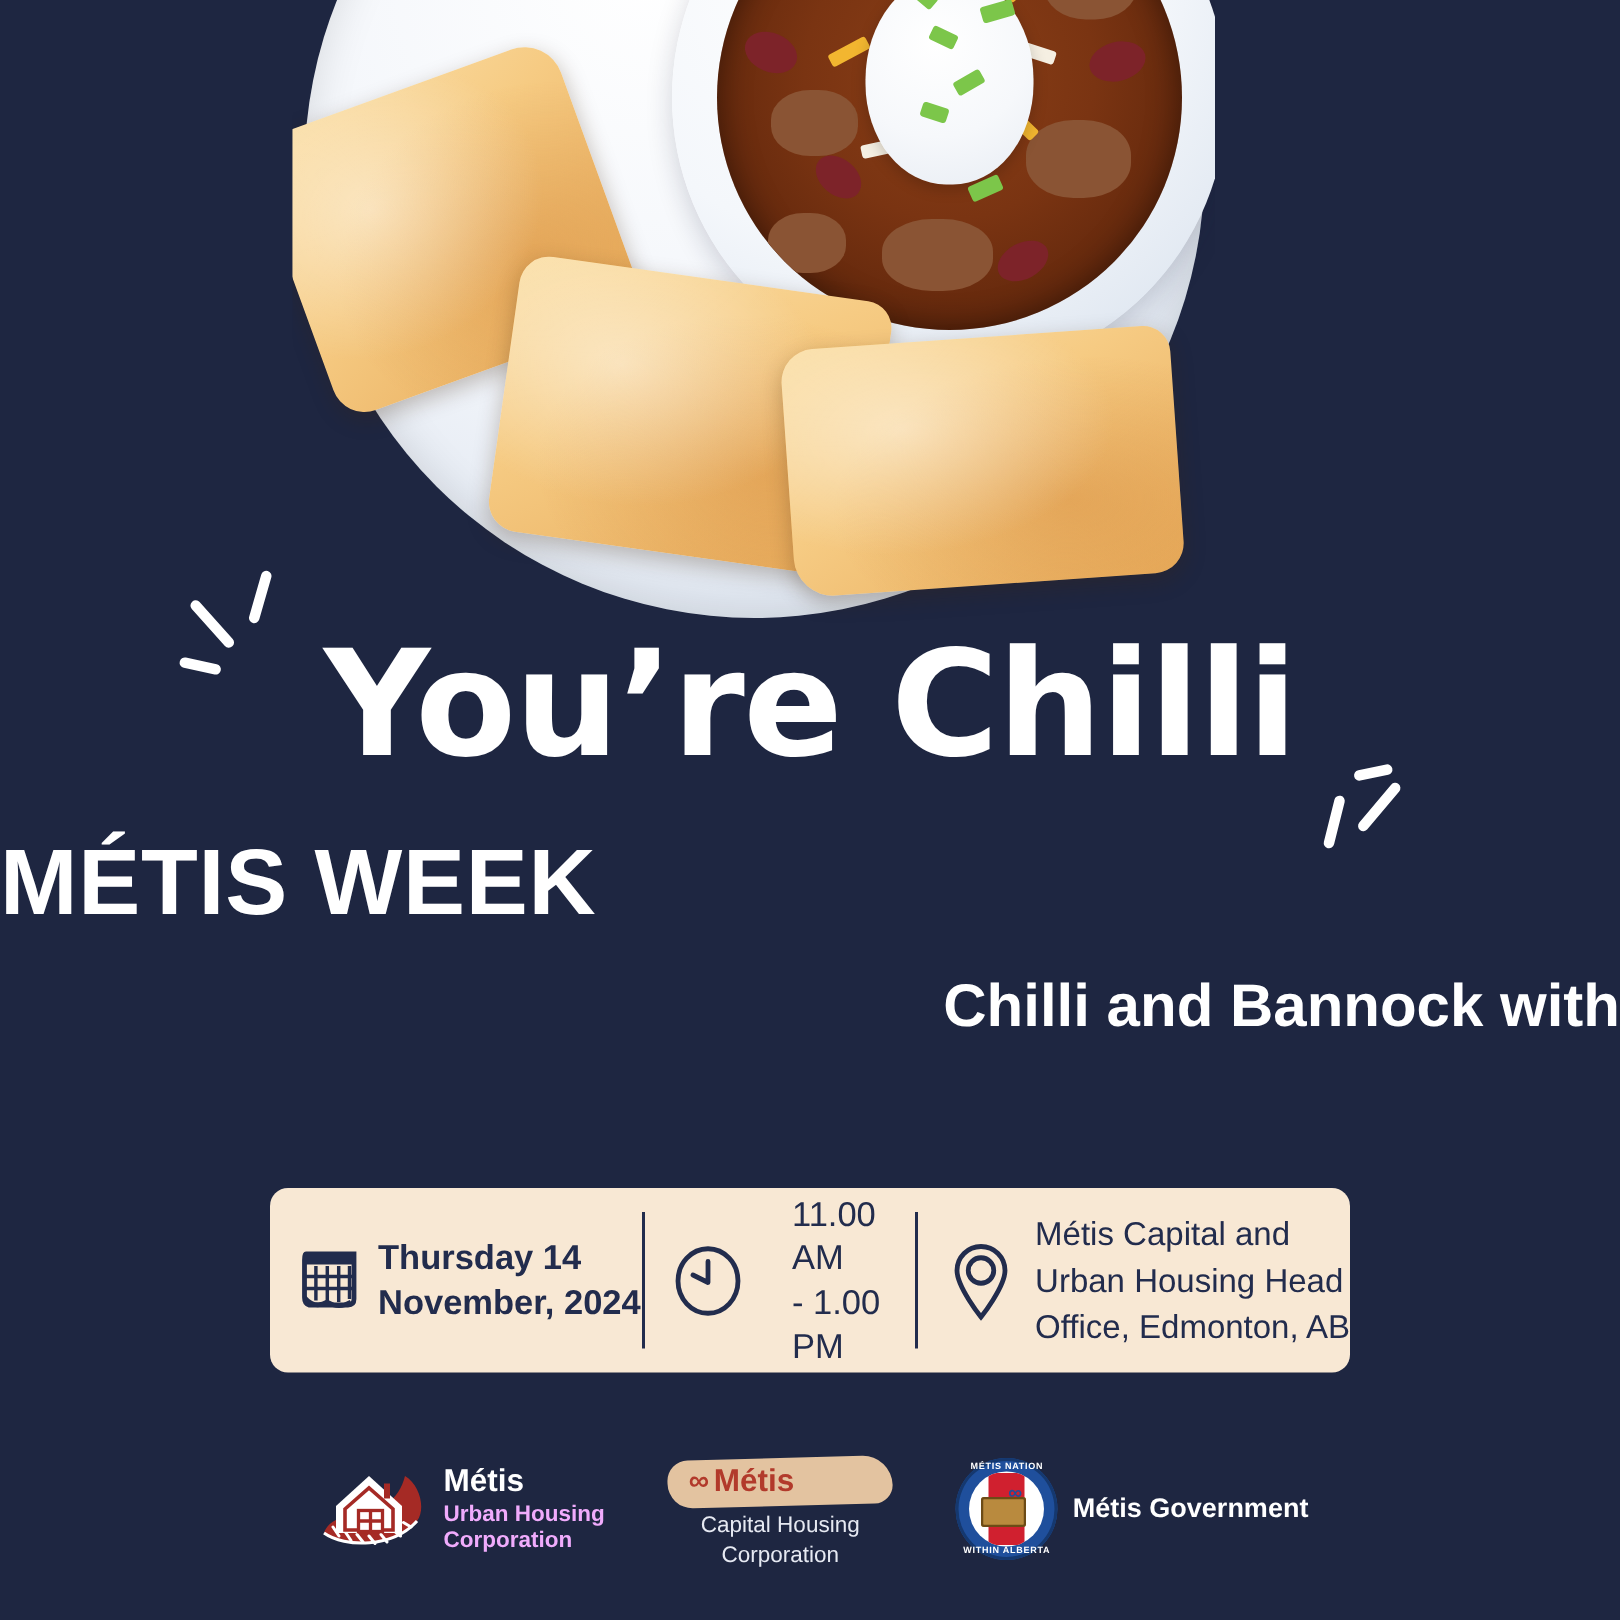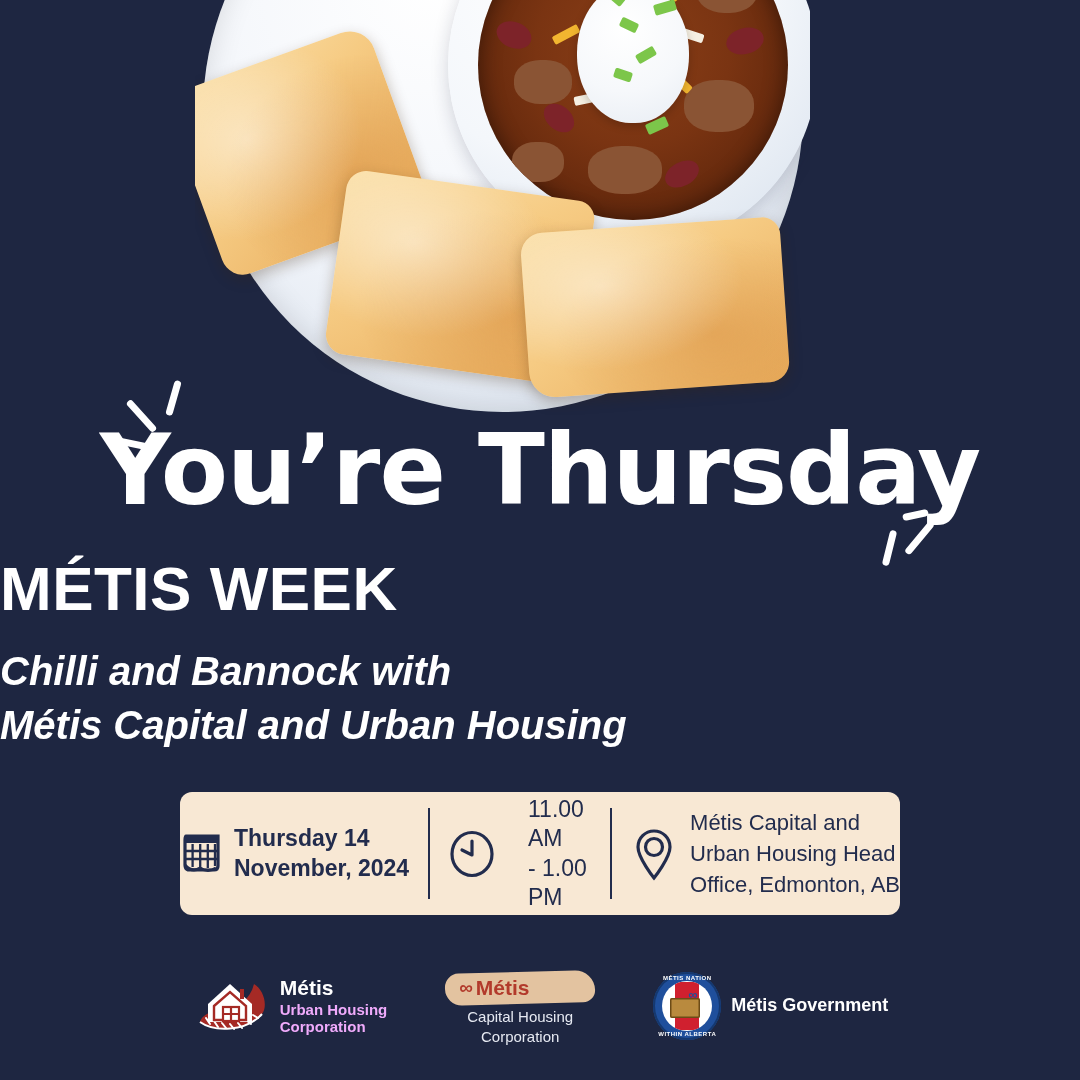--- a/index.html
+++ b/index.html
@@ -91,26 +91,25 @@
   #event-name {
     position:absolute; left:0; right:0; top:556px;
     font-weight:bold;
     font-size:62px;
     line-height:1.05;
     color:#ffffff;
     letter-spacing:0.5px;
   }
   #subtitle {
     position:absolute; left:0; right:0; top:645px;
-    text-align:left;
+    text-align:right;
     font-weight:bold;
     font-size:40px;
     line-height:1.34;
     color:#ffffff;
-    font-style:italic;
   }
 
   
   #details-card {
     position:absolute;
     left:180px; top:792px;
     width:720px; height:123px;
     background:#f8e8d4;
     border-radius:12px;
     display:flex;
@@ -118,34 +117,34 @@
   }
   .detail-block { display:flex; align-items:center; padding:0 0 0 0; }
   .detail-block .icon { flex:0 0 auto; display:flex; align-items:center; justify-content:center; }
   .detail-text {
     color:#222c4d;
     font-size:22px;
     font-weight:bold;
     line-height:1.28;
     white-space:pre-line;
   }
-  #block-date { width:248px; }
+  #block-date { width:248px; padding-left:18px; }
   #block-date .detail-text { margin-left:12px; font-size:23px; }
   #block-time { width:180px; padding-left:18px;gap:18px; }
   #block-time .detail-text { margin-left:14px; font-size:23px; font-weight:normal; }
   #block-loc { flex:1; padding-left:18px;justify-content:flex-end; }
   #block-loc .detail-text { margin-left:14px; font-size:22px; font-weight:normal; line-height:1.42; }
   .vsep { width:2px; background:#222c4d; margin:16px 0; flex:0 0 2px; }
 
   
   #logo-row {
     position:absolute; left:0; right:0; top:958px;
     height:96px;
     display:flex; align-items:center; justify-content:center;
-    gap:58px;
+    gap:42px;
   }
   .logo { display:flex; align-items:center; gap:10px; }
 
   .muhc-mark { position:relative; width:78px; height:72px; flex:0 0 78px; }
   .muhc-text { color:#ffffff; line-height:1.18; }
   .muhc-text .l1 { font-size:21px; font-weight:bold; }
   .muhc-text .l2, .muhc-text .l3 { font-size:15px; font-weight:bold; color:#f0abfc; }
 
   .mchc-wrap { position:relative; width:150px; height:76px; }
   .brush {
@@ -246,25 +245,24 @@
   <span class="spark-line" style="left:42px; top:0px;  width:7px;  height:36px; transform:rotate(16deg);"></span>
   <span class="spark-line" style="left:10px; top:16px; width:7px;  height:40px; transform:rotate(-42deg);"></span>
   <span class="spark-line" style="left:2px;  top:50px; width:7px;  height:28px; transform:rotate(-78deg);"></span>
 </div>
 <div class="sparkle" style="left:886px; top:500px; width:70px; height:62px;">
   <span class="spark-line" style="left:26px; top:2px;  width:7px; height:26px; transform:rotate(78deg);"></span>
   <span class="spark-line" style="left:30px; top:18px; width:7px; height:40px; transform:rotate(40deg);"></span>
   <span class="spark-line" style="left:0px;  top:30px; width:7px; height:36px; transform:rotate(14deg);"></span>
 </div>
 
-<h1 id="headline">You’re Thursday</h1>
+<h1 id="headline">You’re Chilli</h1>
 <h2 id="event-name">MÉTIS WEEK</h2>
 <div id="subtitle">
   <div>Chilli and Bannock with</div>
-  <div>Métis Capital and Urban Housing</div>
 </div>
 
 <div id="details-card">
 
   <div class="detail-block" id="block-date">
     <span class="icon">
       <svg width="42" height="44" viewBox="0 0 42 44" fill="none">
         <path d="M6 4 H38 V34 Q38 38 34 38 H8 Q5 37 5 33 V8 Q5 4 6 4 Z" stroke="#222c4d" stroke-width="3.2" fill="none"></path>
         <rect x="5" y="4" width="33" height="7" fill="#222c4d"></rect>
         <path d="M5 33 Q12 41 20 36 Q28 41 36 36" stroke="#222c4d" stroke-width="3" fill="none"></path>

